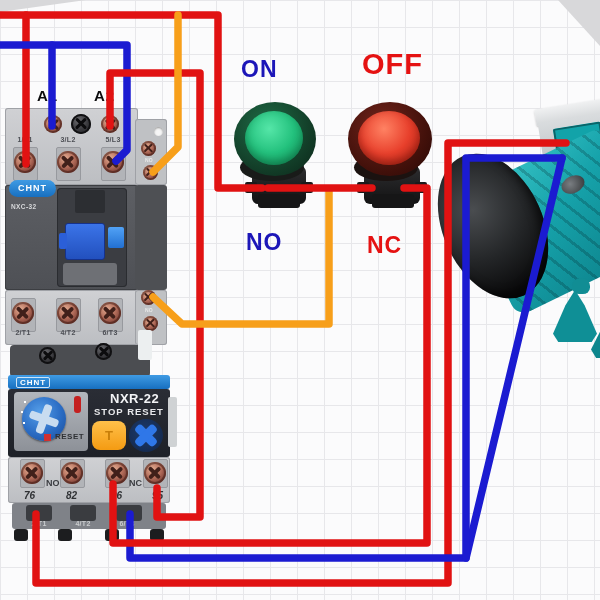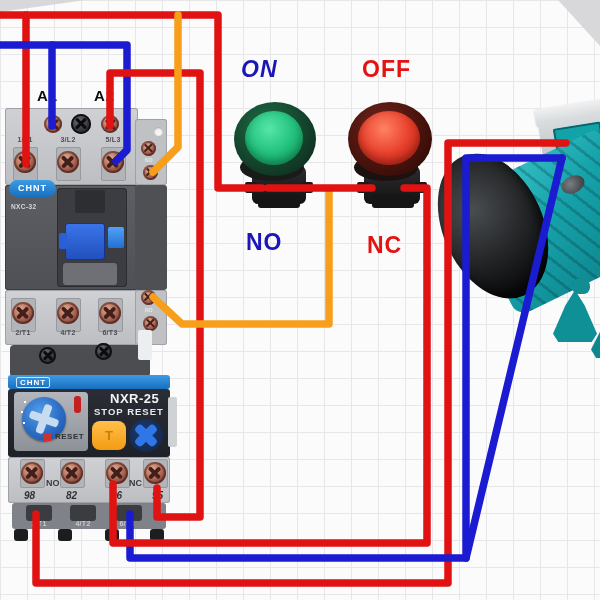--- a/index.html
+++ b/index.html
@@ -105,40 +105,40 @@
     <div class="abs" style="left:14px;top:22px;width:44px;height:44px;border-radius:50%;background:radial-gradient(circle at 40% 35%,#559ee8,#2a6cc4 55%,#1a4a94);box-shadow:0 1px 2px rgba(0,0,0,.5);"></div>
     <div class="cross-bar" style="left:21px;top:40px;width:30px;height:8px;background:#c8dcf0;transform:rotate(20deg);"></div>
     <div class="cross-bar" style="left:32px;top:29px;width:8px;height:30px;background:#c8dcf0;transform:rotate(20deg);"></div>
     <div class="abs" style="left:16px;top:26px;width:2px;height:2px;background:#fff;"></div>
     <div class="abs" style="left:13px;top:36px;width:2px;height:2px;background:#fff;"></div>
     <div class="abs" style="left:15px;top:47px;width:2px;height:2px;background:#fff;"></div>
     <div class="block" style="left:66px;top:21px;width:7px;height:17px;background:#c42020;"></div>
     <div class="abs" style="left:36px;top:59px;width:7px;height:7px;background:#d03030;"></div>
     <div class="abs" style="left:47px;top:57px;font-size:8px;font-weight:bold;color:#2e3034;letter-spacing:.5px;">RESET</div>
 
-    <div class="abs" style="left:102px;top:16px;font-size:13px;font-weight:bold;color:#f2f3f5;letter-spacing:.5px;">NXR-25</div>
+    <div class="abs" style="left:102px;top:16px;font-size:13px;font-weight:bold;color:#f2f3f5;letter-spacing:.5px;">NXR-22</div>
     <div class="abs" style="left:86px;top:31px;font-size:9.5px;font-weight:bold;color:#e8e9eb;letter-spacing:1px;">STOP RESET</div>
     <div class="abs" style="left:84px;top:46px;width:34px;height:29px;border-radius:8px;background:linear-gradient(#ffc04a,#f49b12);
                 text-align:center;line-height:29px;font-size:13px;font-weight:bold;color:#c97f0a;">T</div>
     <div class="abs" style="left:121px;top:44px;width:34px;height:33px;border-radius:50%;background:radial-gradient(circle at 45% 40%,#1d3a6b,#122546);"></div>
     <div class="cross-bar" style="left:125px;top:56px;width:26px;height:9px;background:#2f77e8;transform:rotate(45deg);border-radius:4px;"></div>
     <div class="cross-bar" style="left:125px;top:56px;width:26px;height:9px;background:#2f77e8;transform:rotate(-45deg);border-radius:4px;"></div>
 
     <div class="block strip" style="left:0;top:82px;width:162px;height:46px;"></div>
     <div class="tblock" style="left:12px;top:84px;width:25px;height:29px;"></div>
     <div class="tblock" style="left:52px;top:84px;width:25px;height:29px;"></div>
     <div class="tblock" style="left:97px;top:84px;width:25px;height:29px;"></div>
     <div class="tblock" style="left:135px;top:84px;width:25px;height:29px;"></div>
     <div class="screw" style="left:13px;top:87px;width:22px;height:22px;"></div>
     <div class="screw" style="left:53px;top:87px;width:22px;height:22px;"></div>
     <div class="screw" style="left:98px;top:87px;width:22px;height:22px;"></div>
     <div class="screw" style="left:136px;top:87px;width:22px;height:22px;"></div>
     <div class="abs" style="left:38px;top:103px;font-size:9px;font-weight:bold;color:#3a3c40;">NO</div>
     <div class="abs" style="left:121px;top:103px;font-size:9px;font-weight:bold;color:#3a3c40;">NC</div>
-    <div class="abs" style="left:16px;top:115px;font-size:10px;font-style:italic;font-weight:bold;color:#2f3134;">98</div>
+    <div class="abs" style="left:16px;top:115px;font-size:10px;font-style:italic;font-weight:bold;color:#2f3134;">76</div>
     <div class="abs" style="left:58px;top:115px;font-size:10px;font-style:italic;font-weight:bold;color:#2f3134;">82</div>
     <div class="abs" style="left:103px;top:115px;font-size:10px;font-style:italic;font-weight:bold;color:#2f3134;">96</div>
     <div class="abs" style="left:144px;top:115px;font-size:10px;font-style:italic;font-weight:bold;color:#2f3134;">95</div>
 
     <div class="block" style="left:4px;top:128px;width:154px;height:26px;background:#7f8288;"></div>
     <div class="block" style="left:18px;top:130px;width:26px;height:16px;background:#3a3c40;border-radius:3px;"></div>
     <div class="block" style="left:62px;top:130px;width:26px;height:16px;background:#3a3c40;border-radius:3px;"></div>
     <div class="block" style="left:108px;top:130px;width:26px;height:16px;background:#3a3c40;border-radius:3px;"></div>
     <div class="tlabel" style="left:16px;top:145px;font-size:7px;color:#caccce;">2/T1</div>
     <div class="tlabel" style="left:60px;top:145px;font-size:7px;color:#caccce;">4/T2</div>
@@ -180,22 +180,22 @@
     <div class="abs" style="left:18px;top:58px;width:100px;height:152px;transform:rotate(-24deg);border-radius:50%;
                 background:radial-gradient(circle at 38% 35%,#4a4d50 0%,#232527 45%,#0a0a0b 78%);box-shadow:inset -4px -6px 10px rgba(0,0,0,.6);"></div>
     <div class="abs" style="left:136px;top:84px;width:24px;height:17px;transform:rotate(-25deg);border-radius:50%;background:radial-gradient(circle at 40% 40%,#7a7e82,#2e3133);"></div>
     <div class="abs" style="left:147px;top:186px;width:18px;height:16px;background:#118d94;border-radius:50% 50% 40% 40%;"></div>
     <div class="abs" style="left:128px;top:198px;width:44px;height:52px;background:#0f8f96;clip-path:polygon(50% 0,72% 30%,100% 84%,88% 100%,12% 100%,0 84%,28% 30%);"></div>
     <div class="abs" style="left:166px;top:224px;width:34px;height:42px;background:#0d868d;clip-path:polygon(50% 0,100% 80%,85% 100%,15% 100%,0 80%);"></div>
   </div>
 
   <div class="biglabel" style="left:37px;top:87px;font-size:15px;color:#0c0c0e;">A1</div>
   <div class="biglabel" style="left:94px;top:87px;font-size:15px;color:#0c0c0e;">A2</div>
-  <div class="biglabel navy" style="left:241px;top:56px;font-size:23px;font-style:italic;">ON</div>
-  <div class="biglabel redtxt" style="left:362px;top:56px;font-size:23px;">OFF</div>
+  <div class="biglabel navy" style="left:241px;top:56px;font-size:23px;">ON</div>
+  <div class="biglabel redtxt" style="left:362px;top:48px;font-size:29px;">OFF</div>
   <div class="biglabel navy" style="left:246px;top:229px;font-size:23px;">NO</div>
   <div class="biglabel redtxt" style="left:367px;top:232px;font-size:23px;">NC</div>
 
   <svg id="wiresvg" width="600" height="600" viewBox="0 0 600 600">
       <polyline points="26,15 26,164" fill="none" stroke="#e11212" stroke-width="7.5" stroke-linejoin="round" stroke-linecap="round"></polyline>
       <polyline points="0,45 127,45 127,150 116,161" fill="none" stroke="#1b1bd1" stroke-width="7.5" stroke-linejoin="round" stroke-linecap="round"></polyline>
       <polyline points="52,45 52,126" fill="none" stroke="#1b1bd1" stroke-width="7.5" stroke-linejoin="round" stroke-linecap="round"></polyline>
       <polyline points="0,15 218,15 218,188 262,188" fill="none" stroke="#e11212" stroke-width="7.5" stroke-linejoin="round" stroke-linecap="round"></polyline>
       <polyline points="110,126 110,73 200,73 200,517 157,517 157,488" fill="none" stroke="#e11212" stroke-width="7.5" stroke-linejoin="round" stroke-linecap="round"></polyline>
       <polyline points="178,15 178,147 153,172" fill="none" stroke="#f79f1a" stroke-width="7.5" stroke-linejoin="round" stroke-linecap="round"></polyline>

